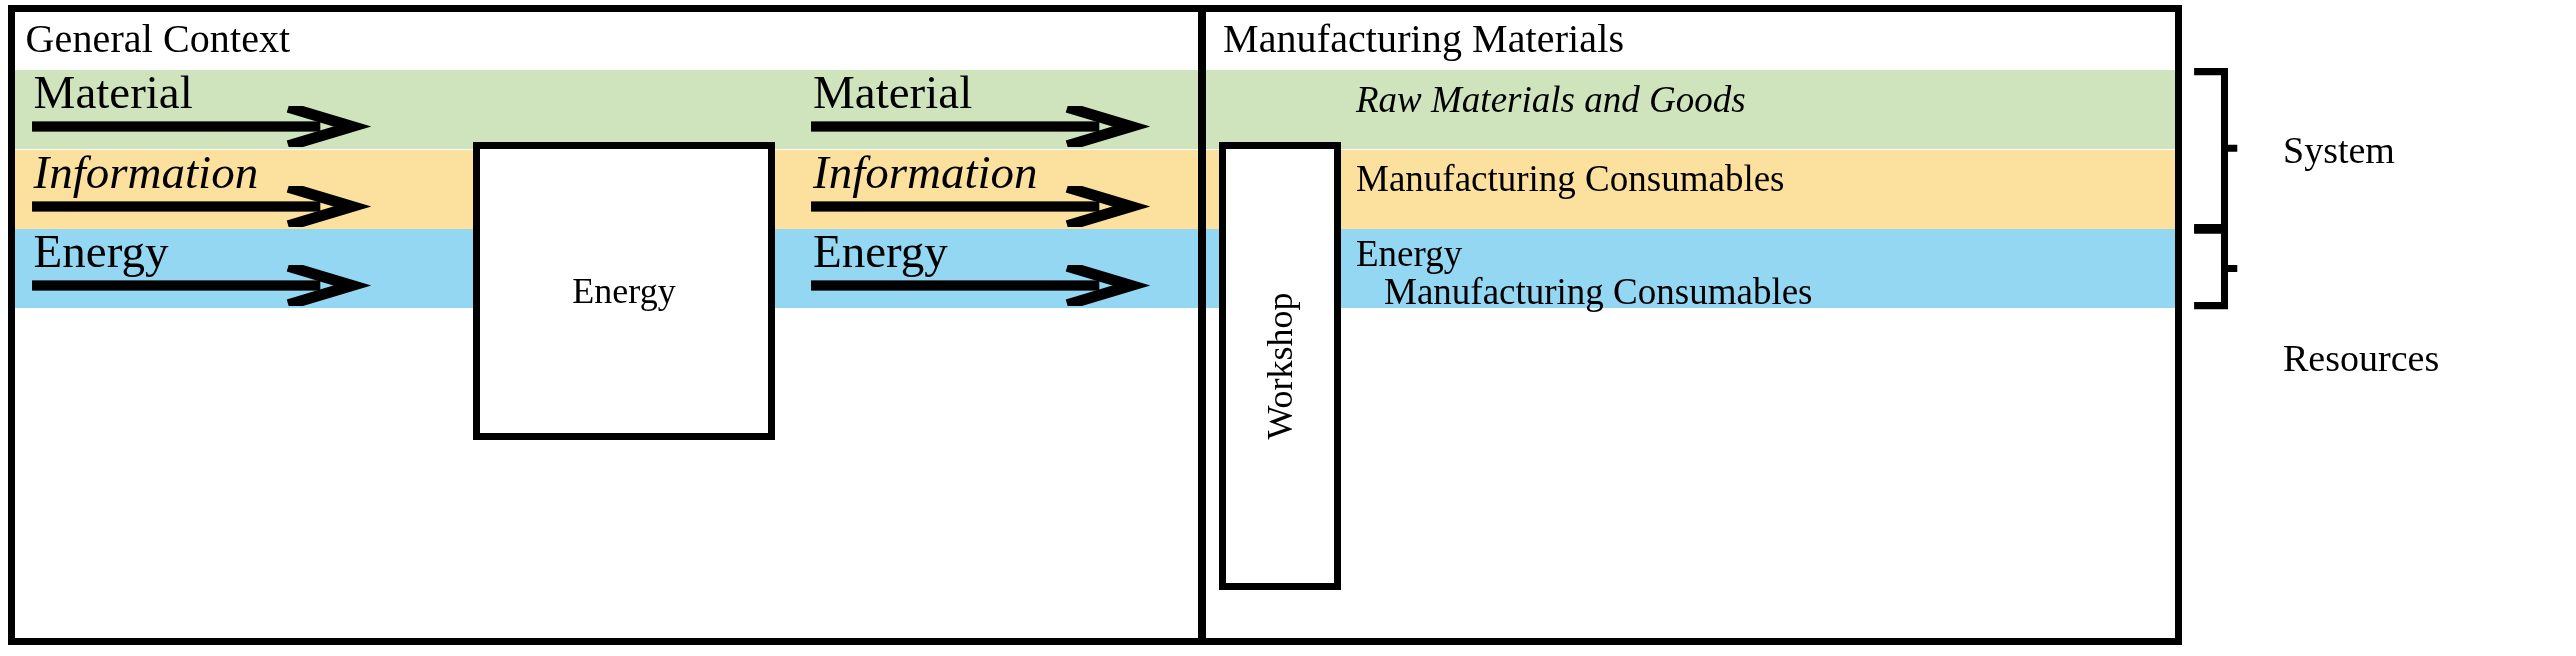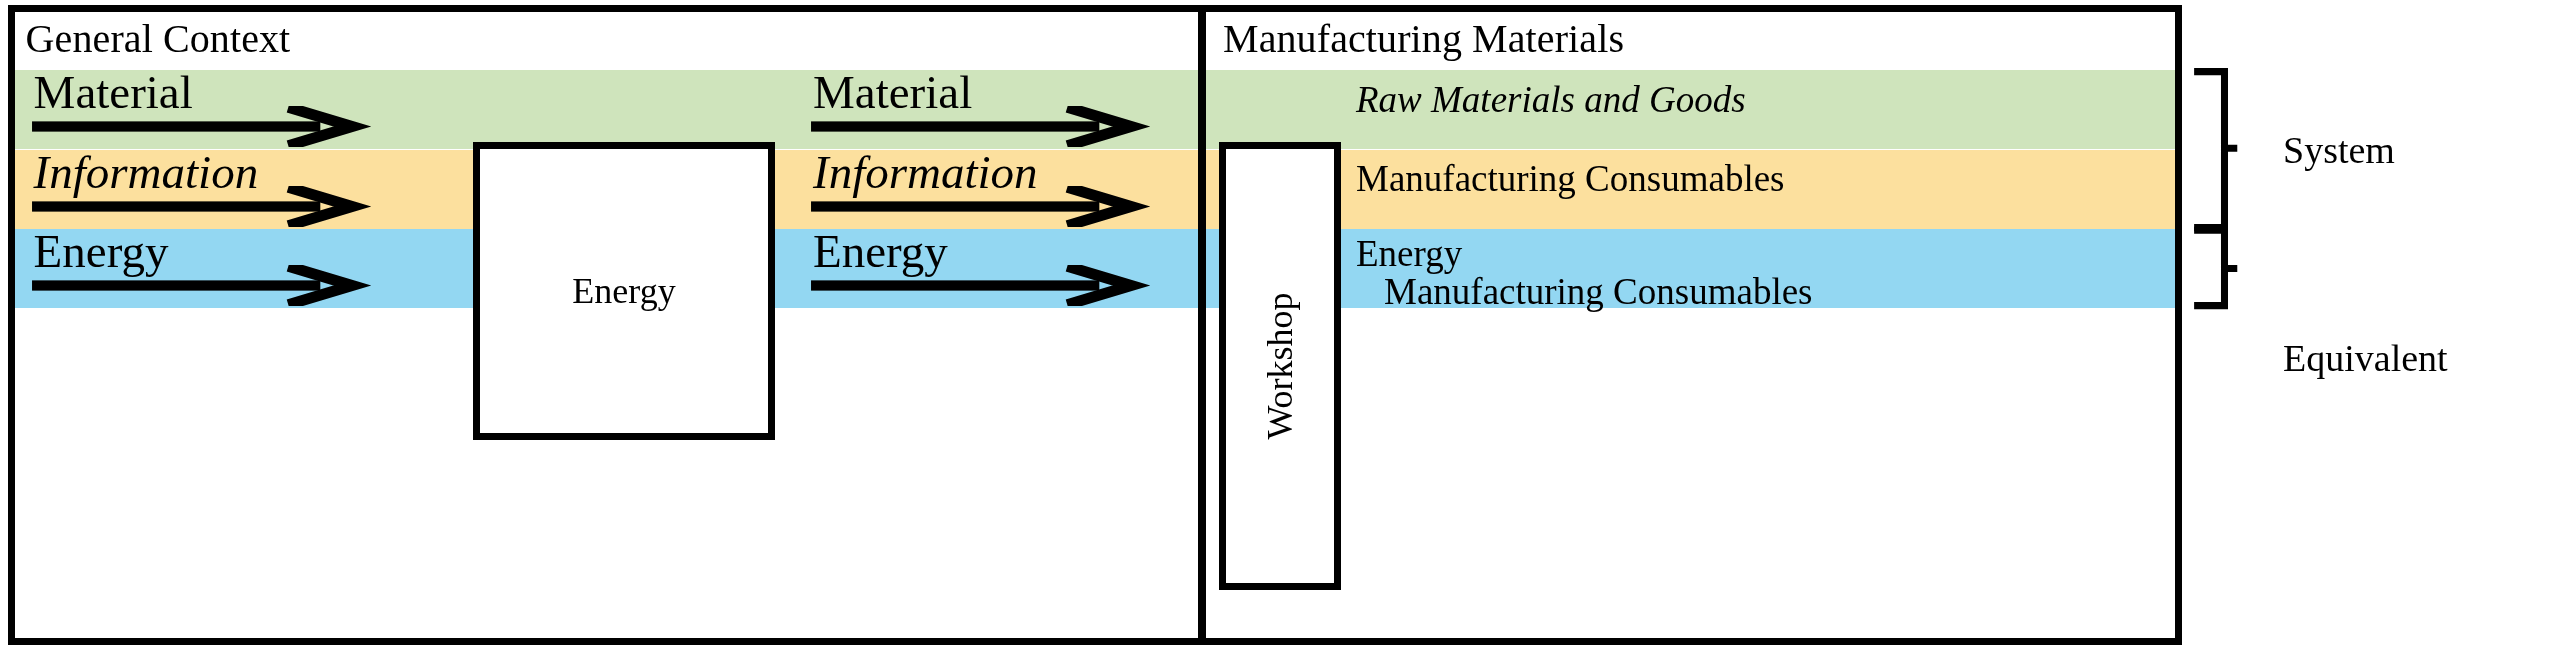--- a/index.html
+++ b/index.html
@@ -290,16 +290,16 @@
       </g>
 
       <g>
         <path d="M 10,360 L 52,360 L 52,420 L 72,420 L 52,420 L 52,478 L 10,478" fill="none" stroke="#000000" stroke-width="11" stroke-linecap="square" stroke-linejoin="miter"></path>
       </g>
     </svg>
   </div>
 
   <div class="brace-label lbl-product">System</div>
 
-  <div class="brace-label lbl-resources">Equivalent</div>
+  <div class="brace-label lbl-resources">Resources</div>
 
 </div>
 
 
 </body></html>

